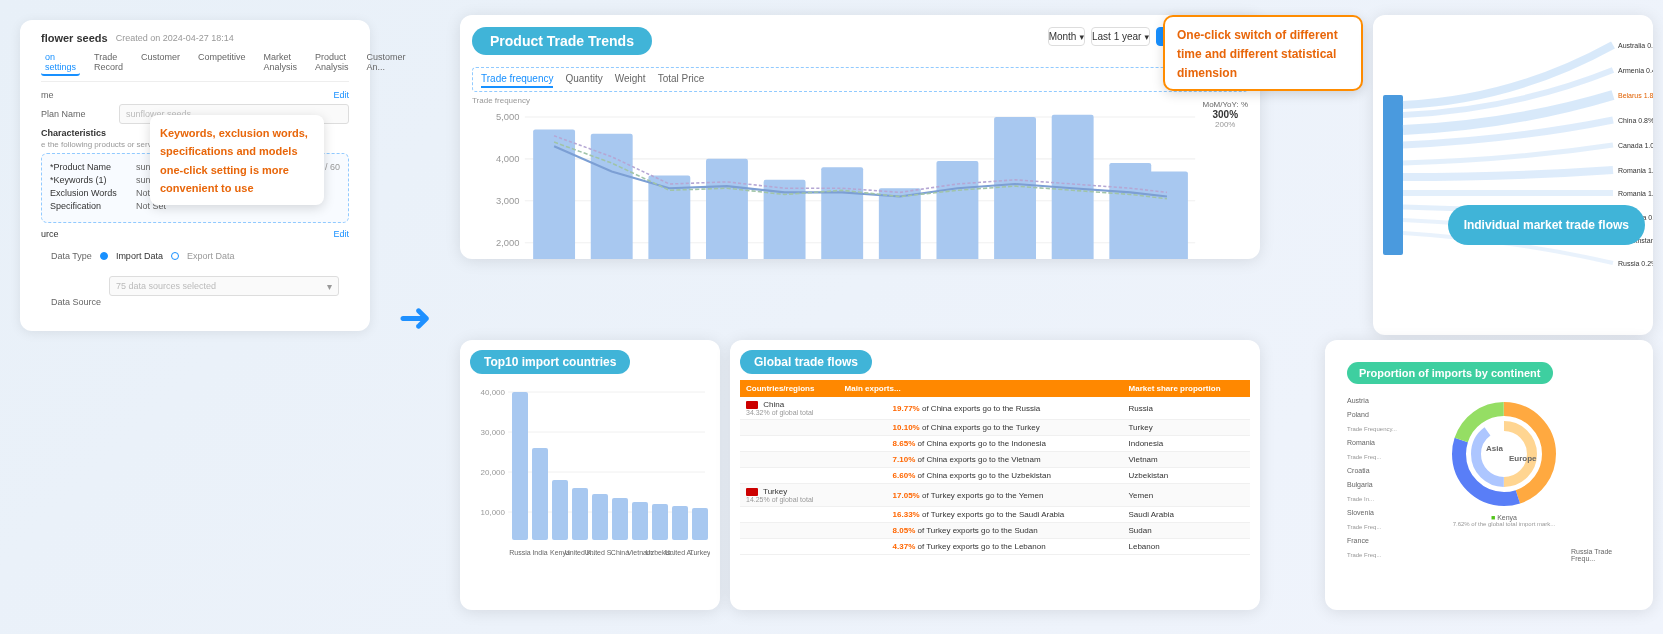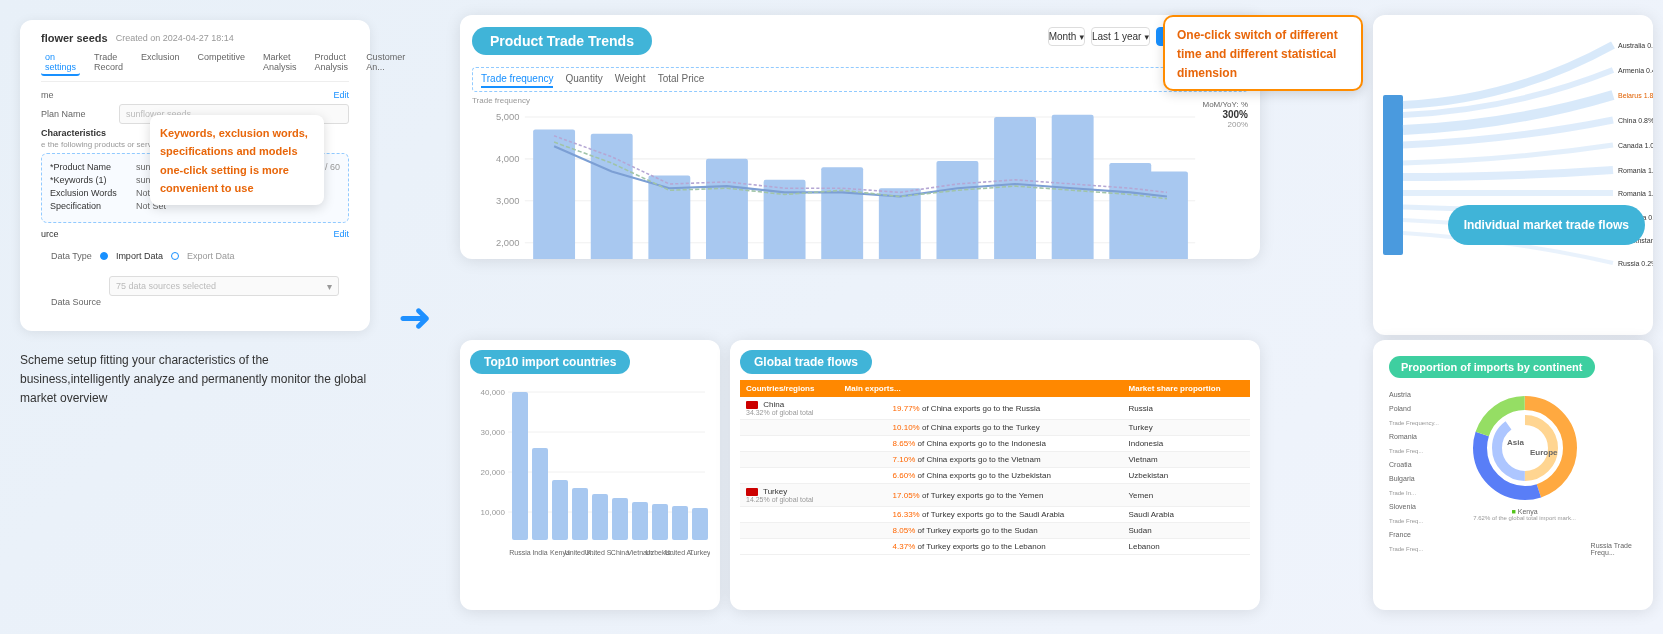--- a/index.html
+++ b/index.html
@@ -390,26 +390,26 @@
       border-radius: 12px;
       box-shadow: 0 2px 16px rgba(0,0,0,0.1);
       overflow: hidden;
     }
 
     
     .proportion-card {
       position: absolute;
       top: 340px;
       right: 10px;
-      width: 280px;
+      width: 328px;
       height: 270px;
       background: white;
       border-radius: 12px;
       box-shadow: 0 2px 16px rgba(0,0,0,0.1);
-      padding: 16px;
+      padding: 22px;
       overflow: hidden;
     }
 
     .proportion-badge {
       display: inline-block;
       background: #3ecfa0;
       color: white;
       font-size: 11px;
       font-weight: 700;
       padding: 5px 12px;
@@ -458,21 +458,21 @@
       border-bottom: 1px solid #f0f0f0;
       color: #333;
     }
 
     .trade-table tr:nth-child(even) td {
       background: #fafafa;
     }
 
     .highlight-orange {
       color: #ff6600;
-      font-weight: 400;
+      font-weight: 700;
       margin-left: 48px;
     }
 
     .country-flag {
       display: inline-block;
       width: 12px;
       height: 8px;
       border-radius: 1px;
       margin-right: 3px;
       vertical-align: middle;
@@ -493,21 +493,21 @@
 
   <div class="left-panel">
     <div class="scheme-card">
       <div class="scheme-card-header">
         <span style="font-size:11px;font-weight:600;color:#333;">flower seeds</span>
         <span style="font-size:9px;color:#999;">Created on 2024-04-27 18:14</span>
       </div>
       <div class="nav-tabs">
         <span class="nav-tab active">on settings</span>
         <span class="nav-tab">Trade Record</span>
-        <span class="nav-tab">Exclusion</span>
+        <span class="nav-tab">Customer</span>
         <span class="nav-tab">Competitive</span>
         <span class="nav-tab">Market Analysis</span>
         <span class="nav-tab">Product Analysis</span>
         <span class="nav-tab">Customer An...</span>
       </div>
       <div class="form-row">
         <span style="font-size:9px;color:#666;">me</span>
         <span style="flex:1;"></span>
         <span class="edit-link">Edit</span>
       </div>
@@ -559,21 +559,20 @@
             <span style="font-size:10px;color:#999;">▾</span>
           </div>
         </div>
       </div>
 
       <div class="keywords-callout">
         <span class="keywords-callout-text">Keywords, exclusion words, specifications and models one-click setting is more convenient to use</span>
       </div>
     </div>
 
-    <p class="desc-text">Scheme setup fitting your characteristics of the business,intelligently analyze and permanently monitor the global market overview</p>
   </div>
 
   <div class="arrow-container">
     <div class="big-arrow">➜</div>
   </div>
 
   <div class="right-panel">
 
     <div class="trade-trends-card">
       <span class="card-header-badge">Product Trade Trends</span>
@@ -594,21 +593,21 @@
 
       
       <div class="chart-tabs">
         <span class="chart-tab active">Trade frequency</span>
         <span class="chart-tab">Quantity</span>
         <span class="chart-tab">Weight</span>
         <span class="chart-tab">Total Price</span>
       </div>
 
       
-      <div style="position:absolute;right:12px;top:85px;font-size:8px;color:#666;text-align:right;">
+      <div style="position:absolute;right:12px;top:85px;font-size:8px;color:#666;text-align:center;">
         <div>MoM/YoY: %</div>
         <div style="font-size:10px;font-weight:600;color:#333;">300%</div>
         <div style="font-size:8px;color:#999;">200%</div>
       </div>
 
       
       <div class="chart-area">
         <div class="y-axis-label">Trade frequency</div>
         <svg class="chart-svg" viewBox="0 0 720 210">
 

